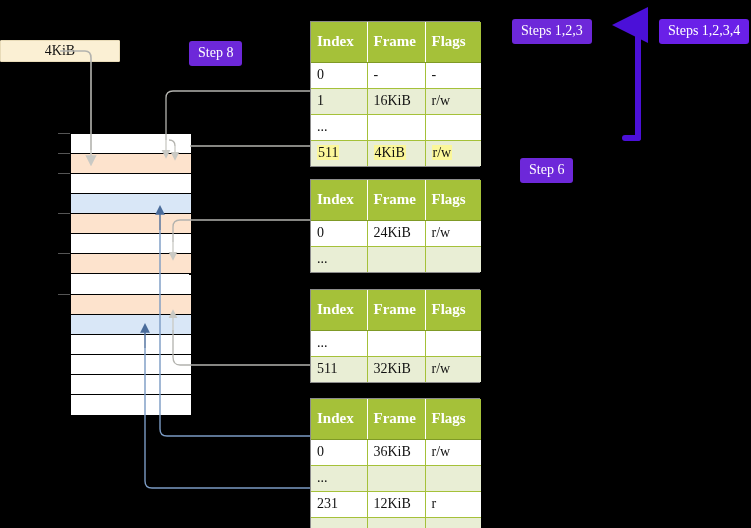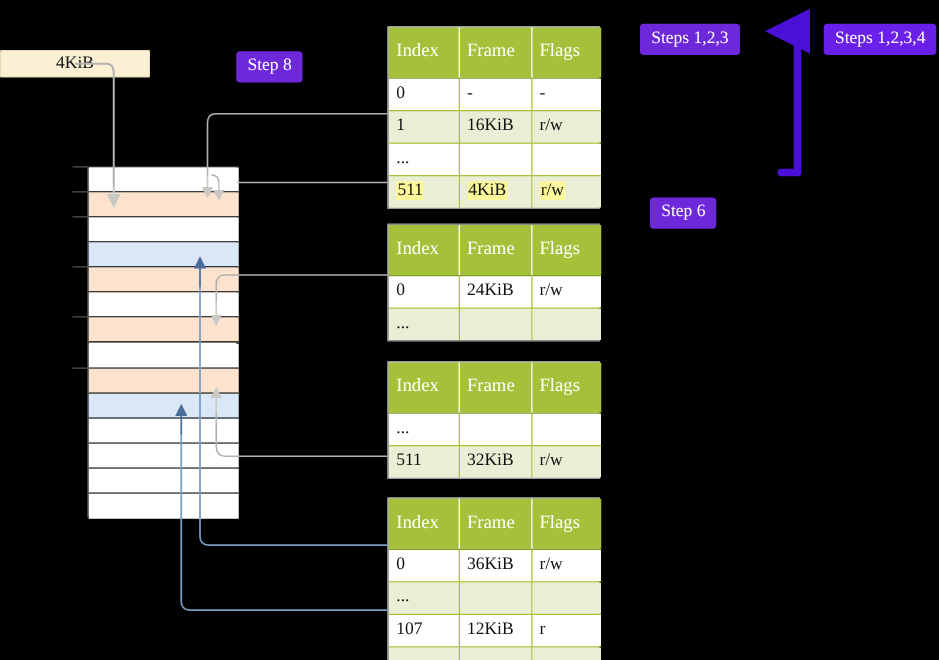--- a/index.html
+++ b/index.html
@@ -82,21 +82,21 @@
     background: #ffffff;
   }
   .ptable table {
     border-collapse: collapse;
     width: 100%;
     table-layout: fixed;
   }
   .ptable th {
     background: #a5c139;
     color: #ffffff;
-    font-weight: normal;
+    font-weight: bold;
     font-size: 15px;
     text-align: left;
     padding: 3px 6px 4px 6px;
     border-right: 1px solid #ffffff;
     border-bottom: 1px solid #7f9a26;
     height: 40px;
   }
   .ptable th:last-child { border-right: none; }
   .ptable td {
     font-size: 14px;
@@ -269,21 +269,21 @@
             <td>0</td>
             <td>36KiB</td>
             <td>r/w</td>
           </tr>
           <tr class="even">
             <td>...</td>
             <td></td>
             <td></td>
           </tr>
           <tr class="odd">
-            <td>107</td>
+            <td>231</td>
             <td>12KiB</td>
             <td>r</td>
           </tr>
           <tr class="even">
             <td>...</td>
             <td></td>
             <td></td>
           </tr>
         </tbody>
       </table>

